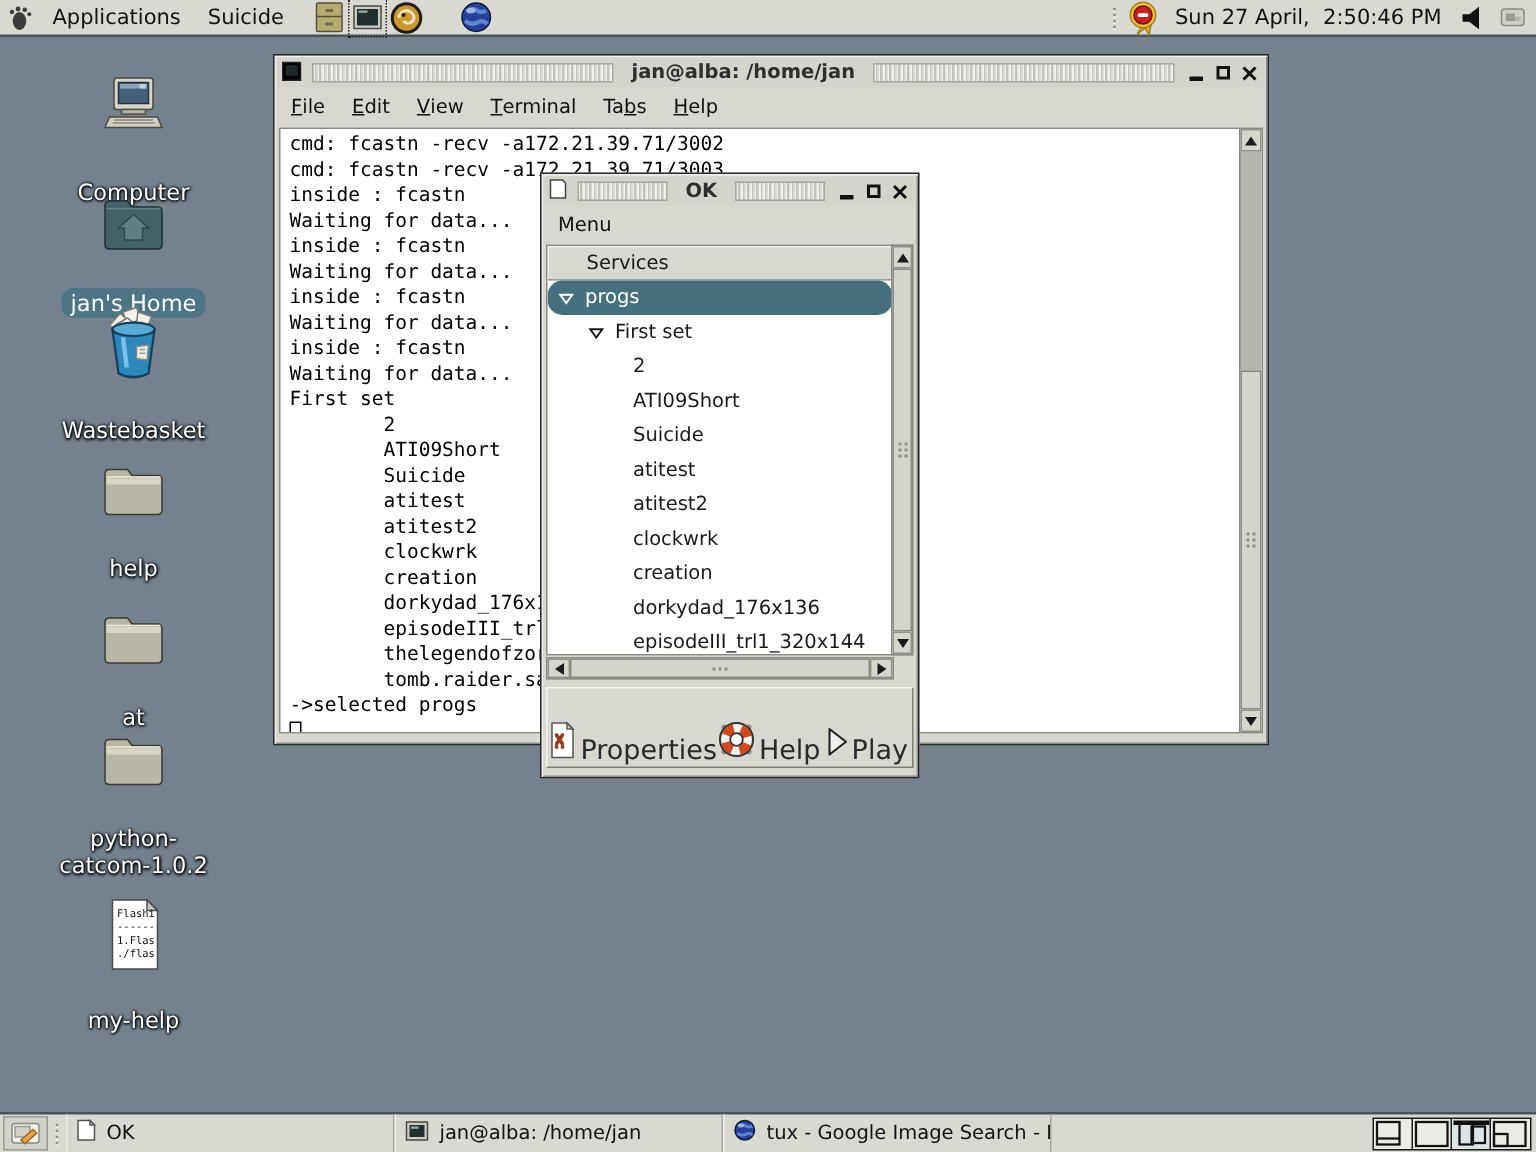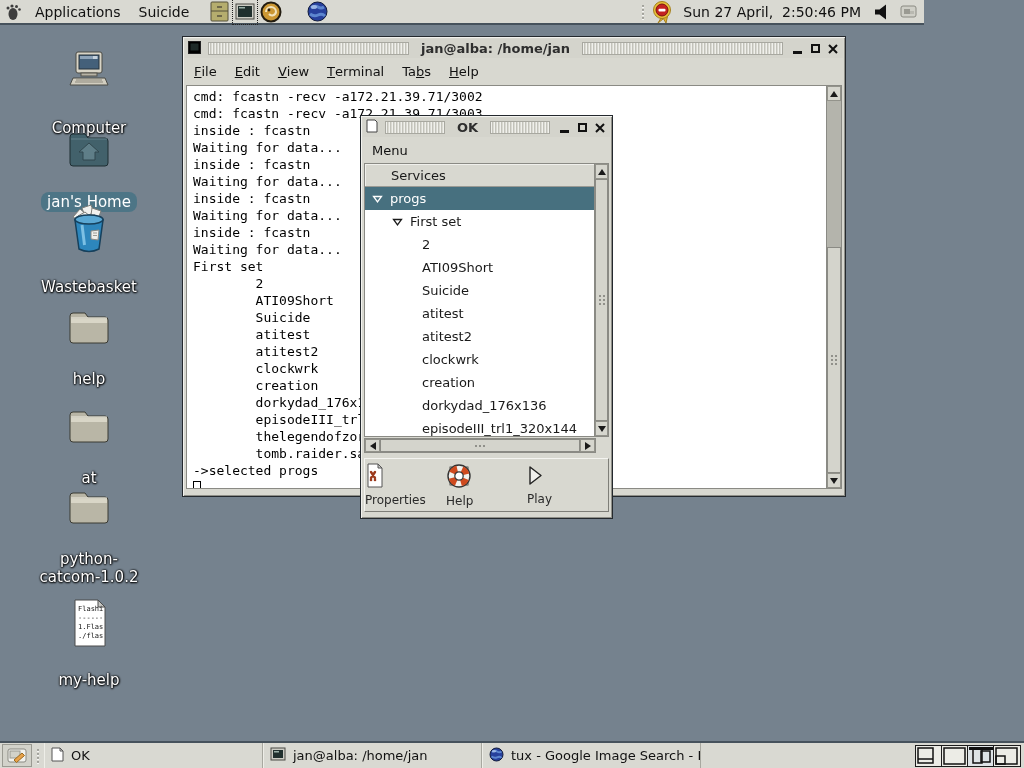--- a/index.html
+++ b/index.html
@@ -1,20 +1,20 @@
 <!DOCTYPE html>
 <html><head>
 <meta charset="utf-8">
 <style>
   * { margin:0; padding:0; box-sizing:border-box; }
   html,body { width:1024px; height:768px; overflow:hidden; }
   body { font-family:"DejaVu Sans","Liberation Sans",sans-serif; background:#75828e; position:relative; }
 
   
-  .top-panel { position:absolute; left:0; top:0; width:924px; height:25px;
+  .top-panel { position:absolute; left:0; top:0; width:1024px; height:25px;
     background:#d9d9d2; border-bottom:2px solid #46525c; display:flex; align-items:center; z-index:50; }
   .panel-menu { font-size:14px; color:#111; padding:0 9px; height:25px; display:flex; align-items:center; cursor:default; }
   .launcher { width:24px; height:24px; display:flex; align-items:center; justify-content:center; margin:0 1px; }
   .launcher.focus { outline:1px dotted #222; }
   .panel-right { margin-left:auto; display:flex; align-items:center; height:25px; }
   .handle { width:8px; height:21px; display:flex; flex-direction:column; justify-content:center; align-items:center; gap:2px; margin:0 2px; }
   .handle i { width:2px; height:2px; background:#8f8f88; box-shadow:0 1px 0 #fff; border-radius:50%; }
   .clock { font-size:14px; color:#111; white-space:pre; padding:0 8px; }
 
   
@@ -59,31 +59,31 @@
 
   
   #dlg { left:360px; top:115px; width:253px; height:404px; z-index:20; }
   .dlg-list { position:absolute; top:47px; left:3px; width:232px; height:274px; background:#fff;
     border:1px solid #8a8a84; overflow:hidden; }
   .list-header { height:23px; background:#d8d8d0; border-bottom:1px solid #9a9a94; box-shadow:inset 1px 1px 0 #f0f0ec;
     display:flex; align-items:center; padding-left:26px; font-size:13px; color:#1a1a1a; }
   .trow { height:23px; display:flex; align-items:center; font-size:13px; color:#1a1a1a; }
   .trow.sel { background:#47707f; color:#fff; }
   .trow .exp { display:flex; margin-right:7px; }
-  .lvl0 { padding-left:7px; } .lvl1 { padding-left:27px; } .lvl2 { padding-left:57px; }
+  .lvl0 { padding-left:7px;border-radius:10px; } .lvl1 { padding-left:27px; } .lvl2 { padding-left:57px; }
   .dlg-vsb { position:absolute; top:47px; right:3px; width:15px; height:274px; background:#b4b4ac; border:1px solid #8a8a84; }
   .dlg-hsb { position:absolute; top:322px; left:3px; width:232px; height:15px; background:#b4b4ac; border:1px solid #8a8a84; }
   .hsb-btn { position:absolute; top:0; bottom:0; width:15px; background:#d6d6ce; border:1px solid #93938b;
     display:flex; align-items:center; justify-content:center; }
   .hsb-thumb { position:absolute; top:0; bottom:0; left:15px; right:15px; background:#d4d4cc; border:1px solid #8a8a84;
     display:flex; align-items:center; justify-content:center; }
   .dlg-toolbar { position:absolute; left:3px; right:3px; top:342px; height:54px; background:#d8d8d0;
     border:1px solid; border-color:#f4f4f0 #7e7e78 #7e7e78 #f4f4f0; display:flex; }
-  .tbtn { flex:1; display:flex; flex-direction:column; align-items:flex-start; justify-content:center; gap:2px;
-    font-size:12px; color:#2a2a2a; }
+  .tbtn { flex:1; display:flex; align-items:flex-end; justify-content:center; gap:2px;
+    font-size:18px; color:#2a2a2a; }
 
   
   .taskbar { position:absolute; left:0; bottom:0; width:1024px; height:27px; background:#d9d9d2;
     border-top:2px solid #46525c; display:flex; align-items:center; z-index:50; }
   .show-desktop { width:30px; height:23px; margin-left:2px; border:1px solid #9a9a92; background:#d2d2ca;
     display:flex; align-items:center; justify-content:center; }
   .taskbtn { width:219px; height:25px; border-right:1px solid #a8a8a0; border-left:1px solid #eeeee8;
     display:flex; align-items:center; gap:7px; padding:0 6px; font-size:13px; color:#111; overflow:hidden; white-space:nowrap; }
   .pager { margin-left:auto; margin-right:3px; display:flex; border:1px solid #1c1c1c; height:22px; }
   .ws { width:26px; height:20px; background:#ecece6; border-right:1px solid #1c1c1c; }

